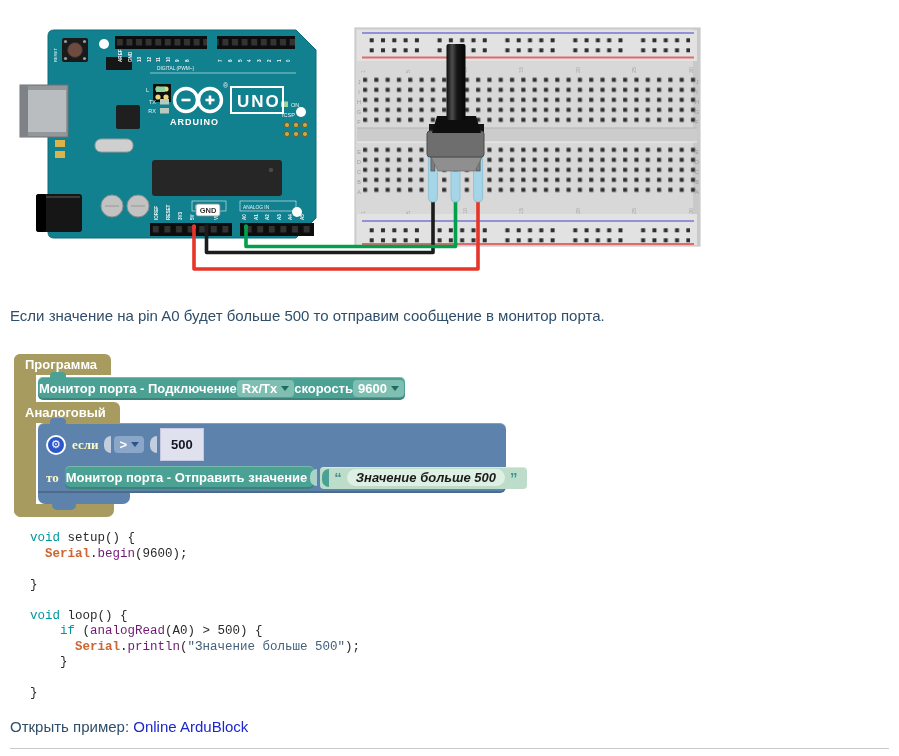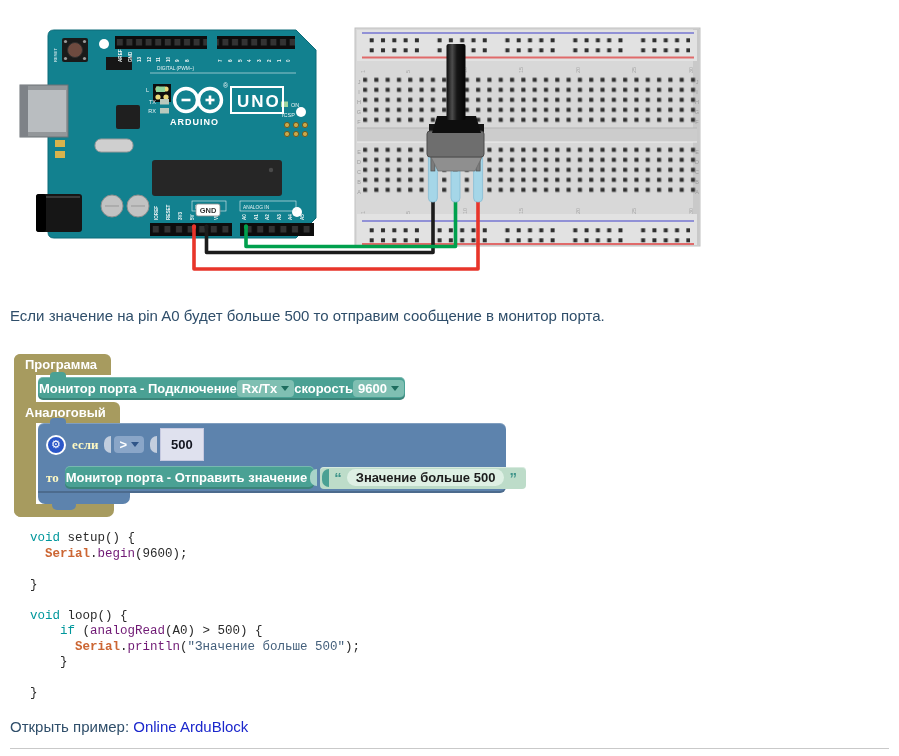--- a/index.html
+++ b/index.html
@@ -54,21 +54,21 @@
   .tri-red{border-top-color:#e0b3a8;}
   .tri-blue{border-top-color:#2f5588;}
   .num{background:#dfe1ee;color:#13151f;border-radius:0;padding:8px 10px;font-weight:bold;
       font-size:13px;border:1px solid #c6c9e0;}
   .mint{display:flex;align-items:center;gap:5px;background:#bddcc9;border-radius:4px;
       padding:2px 9px 2px 2px;white-space:nowrap;
       box-shadow:inset 0 1px 0 rgba(255,255,255,.4);}
   .tab-teal{width:7px;height:18px;background:#4aa194;border-radius:8px 0 0 8px;}
   .q{color:#3f948a;font-weight:bold;font-size:15px;line-height:1;}
   .pill{background:#def0e4;border-radius:10px;padding:1px 9px;color:#1c1c1c;
-      font-weight:bold;font-size:13px;}
+      font-weight:bold;font-size:13px;font-style:italic;}
   .socket-teal{width:7px;height:17px;background:#a8d3c9;border-radius:8px 0 0 8px;
       margin-left:3px;margin-right:-4px;}
   .blue-foot{position:relative;z-index:2;margin-left:24px;width:92px;height:11px;
       background:#5d83ad;border-radius:0 0 7px 7px;}
   .blue-foot::after{content:"";position:absolute;left:14px;top:10px;width:24px;height:7px;
       background:#5d83ad;border-radius:0 0 5px 5px;}
   .ab-foot{position:relative;z-index:1;width:100px;height:13px;background:#a79b5f;
       border-radius:0 0 7px 7px;}
 
   

